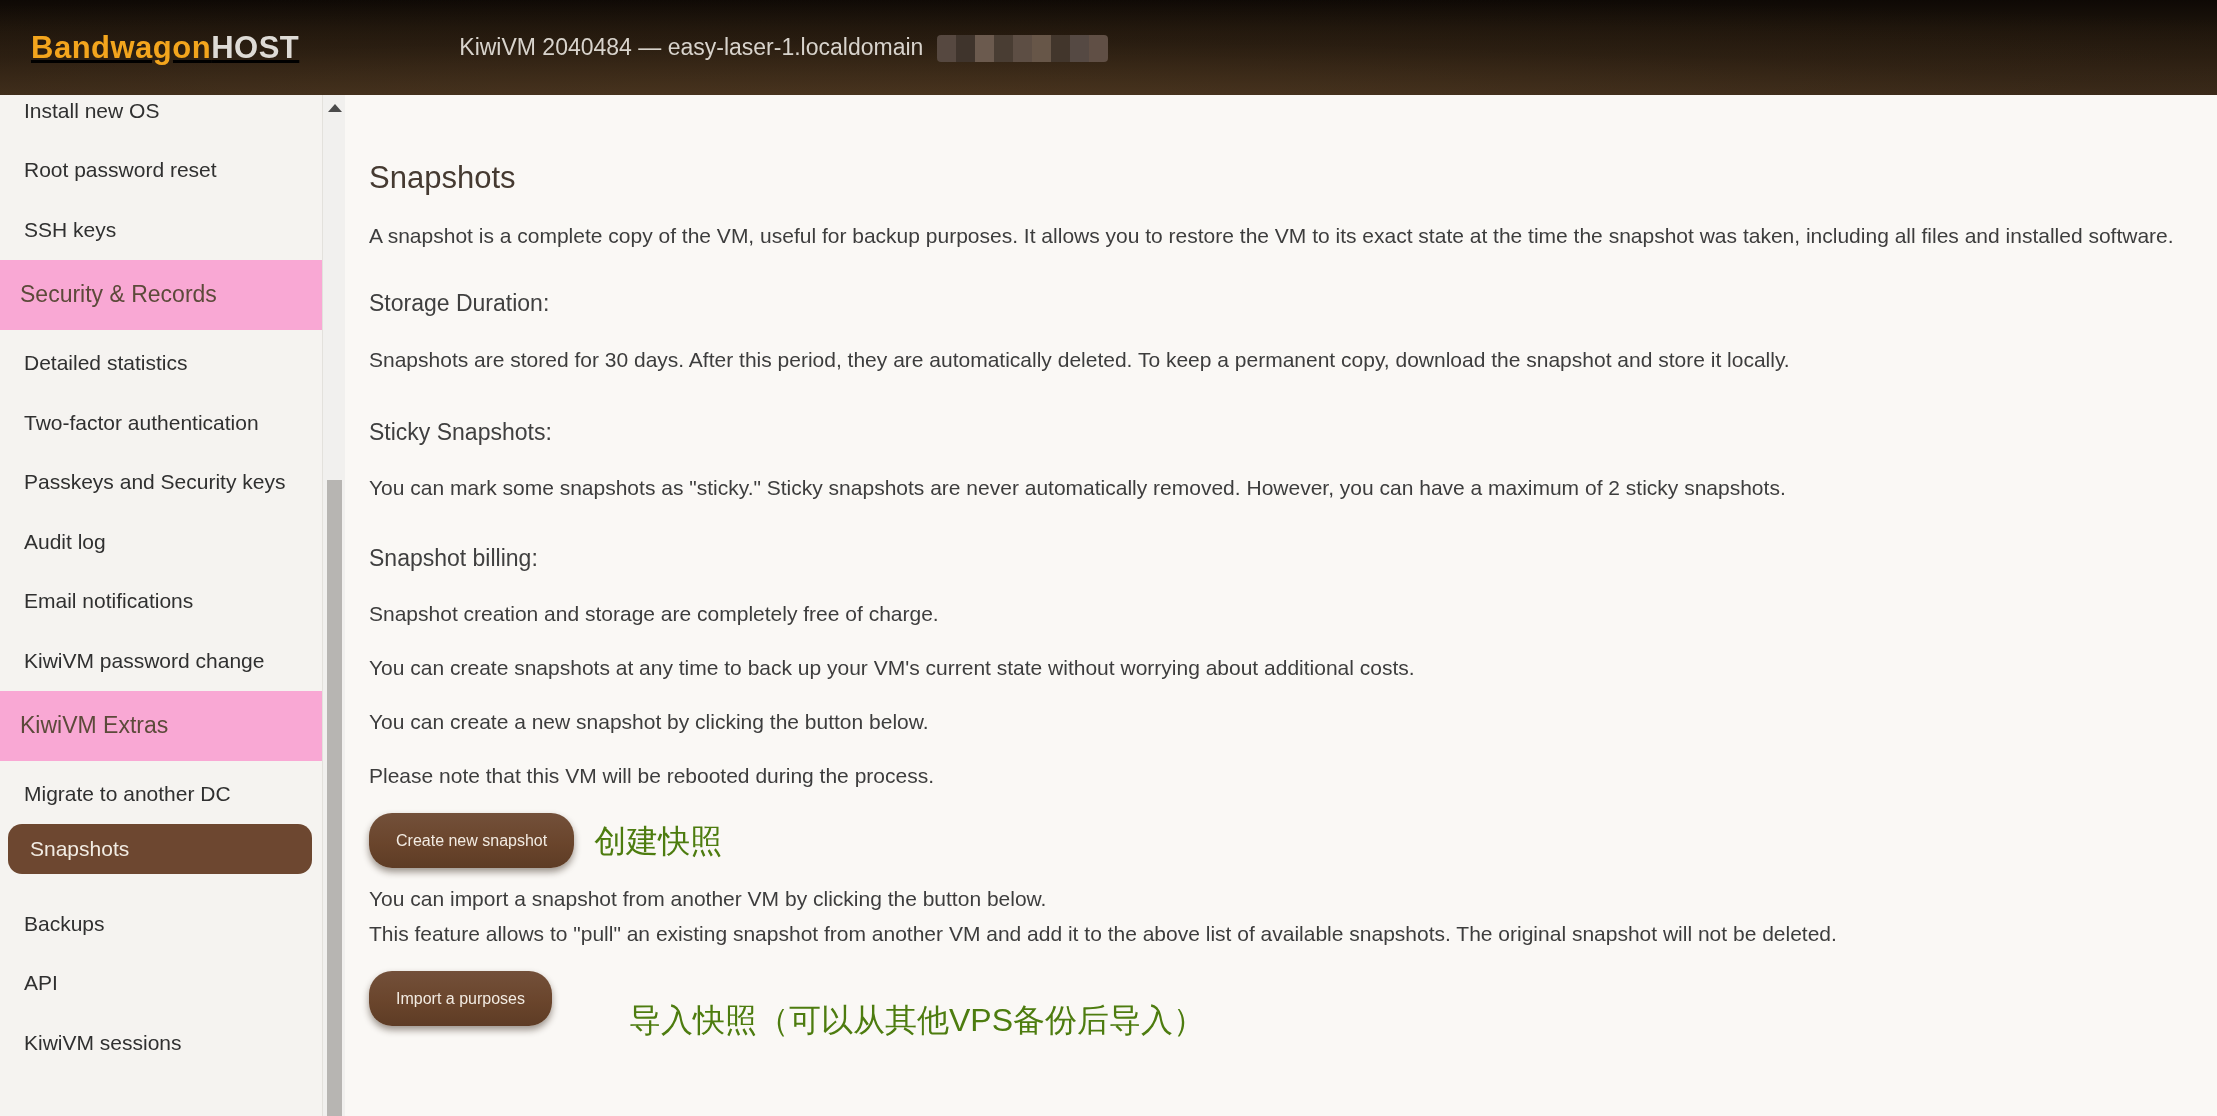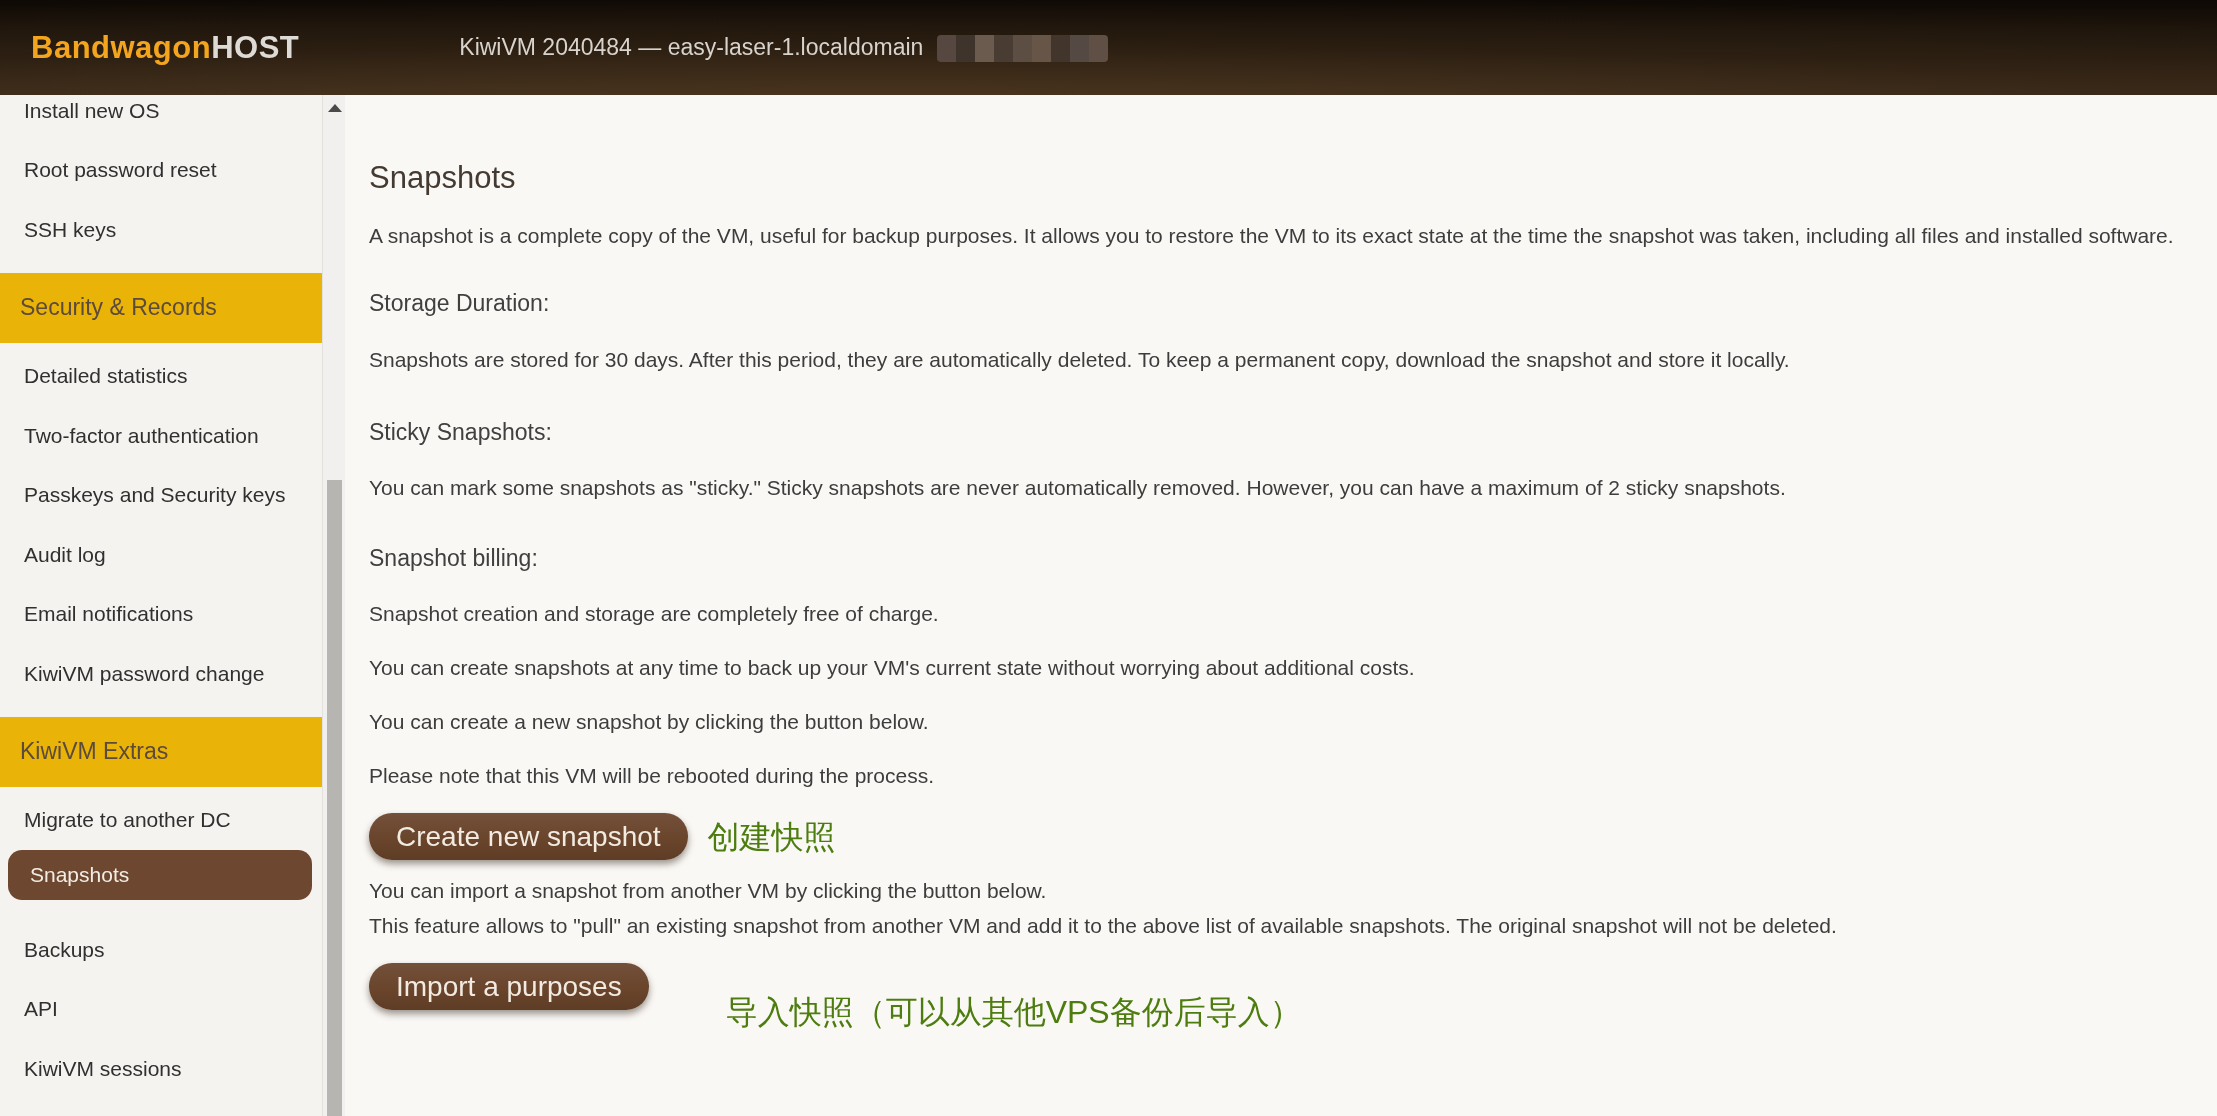--- a/index.html
+++ b/index.html
@@ -9,40 +9,40 @@
 
   
   .header {
     position:absolute; left:0; top:0; width:2217px; height:95px; z-index:10;
     background:
       radial-gradient(130% 160% at 40% 115%, rgba(90,64,36,.55) 0%, rgba(60,42,24,.25) 45%, rgba(0,0,0,0) 75%),
       linear-gradient(180deg, #0e0905 0%, #1d140b 30%, #33251530 60%, #3a2a1a 100%),
       #251a0f;
     display:flex; align-items:center;
   }
-  .logo { margin-left:31px; font-size:31px; font-weight:700; letter-spacing:.5px; white-space:nowrap; }
+  .logo { margin-left:31px; font-size:31px; font-weight:700; letter-spacing:.5px; white-space:nowrap;text-decoration:underline; }
   .logo .brand-a { color:#f3a51d; }
   .logo .brand-b { color:#dedbd6; }
   .vm-title { margin-left:160px; font-size:23px; color:#d8d3cc; white-space:nowrap; }
   .censor { display:flex; margin-left:14px; height:27px; border-radius:4px; overflow:hidden; margin-top:2px; }
   .censor div { width:19px; height:27px; }
 
   
   .sidebar {
     position:absolute; left:0; top:95px; width:322px; height:1021px;
     background:#f5f3f0; overflow:hidden;
   }
   .sb-flow { margin-top:-14px; }
   .sb-item {
     height:59.5px; display:flex; align-items:center; padding-left:24px;
     font-size:21px; color:#303030; cursor:pointer; white-space:nowrap;
   }
   .sb-section {
-    height:70px; margin:13px 0 4px 0; display:flex; align-items:center; padding-left:20px;
-    background:#eab308; font-size:23px; color:#5c4a3a; white-space:nowrap;
+    height:70px; margin:0 0 4px 0; display:flex; align-items:center; padding-left:20px;
+    background:#f9a8d4; font-size:23px; color:#5c4a3a; white-space:nowrap;
   }
   .sb-selected {
     height:50px; margin:0 10px 20px 8px; display:flex; align-items:center; padding-left:22px;
     background:#6d4730; border-radius:14px; font-size:21px; color:#f2ece3; cursor:pointer; white-space:nowrap;
   }
 
   
   .sb-scroll {
     position:absolute; left:322px; top:95px; width:23px; height:1021px;
     background:#f1f0ee; border-left:1px solid #e3e1dc;
@@ -72,23 +72,23 @@
   .h-storage { margin-top:38px; }
   .p-storage { margin-top:28px; }
   .h-sticky { margin-top:43px; }
   .p-sticky { margin-top:27px; }
   .h-billing { margin-top:41px; }
   .p-b1 { margin-top:27px; }
   .p-b2, .p-b3, .p-b4 { margin-top:26px; }
 
   .btn-row-create { margin-top:23px; display:flex; align-items:center; }
   .btn {
-    height:47px; border:none; border-radius:23px; padding:0 27px;
+    height:55px; border:none; border-radius:23px; padding:0 27px;
     background:linear-gradient(180deg,#73503a 0%, #6a452c 55%, #5e3c25 100%);
-    color:#f2ebe2; font-size:28px; font-family:"Liberation Sans", sans-serif;
+    color:#f2ebe2; font-size:16px; font-family:"Liberation Sans", sans-serif;
     box-shadow:0 4px 7px rgba(40,25,10,.45);
     cursor:pointer; white-space:nowrap;
   }
   .annotation { color:#4d7c0f; font-size:32px; white-space:nowrap; }
   .anno-create { margin-left:20px; margin-top:2px; }
 
   .p-import { margin-top:13px; line-height:35px; }
   .btn-row-import { margin-top:20px; display:flex; align-items:flex-start; }
   .anno-import { margin-left:77px; margin-top:28px; }
 </style>

